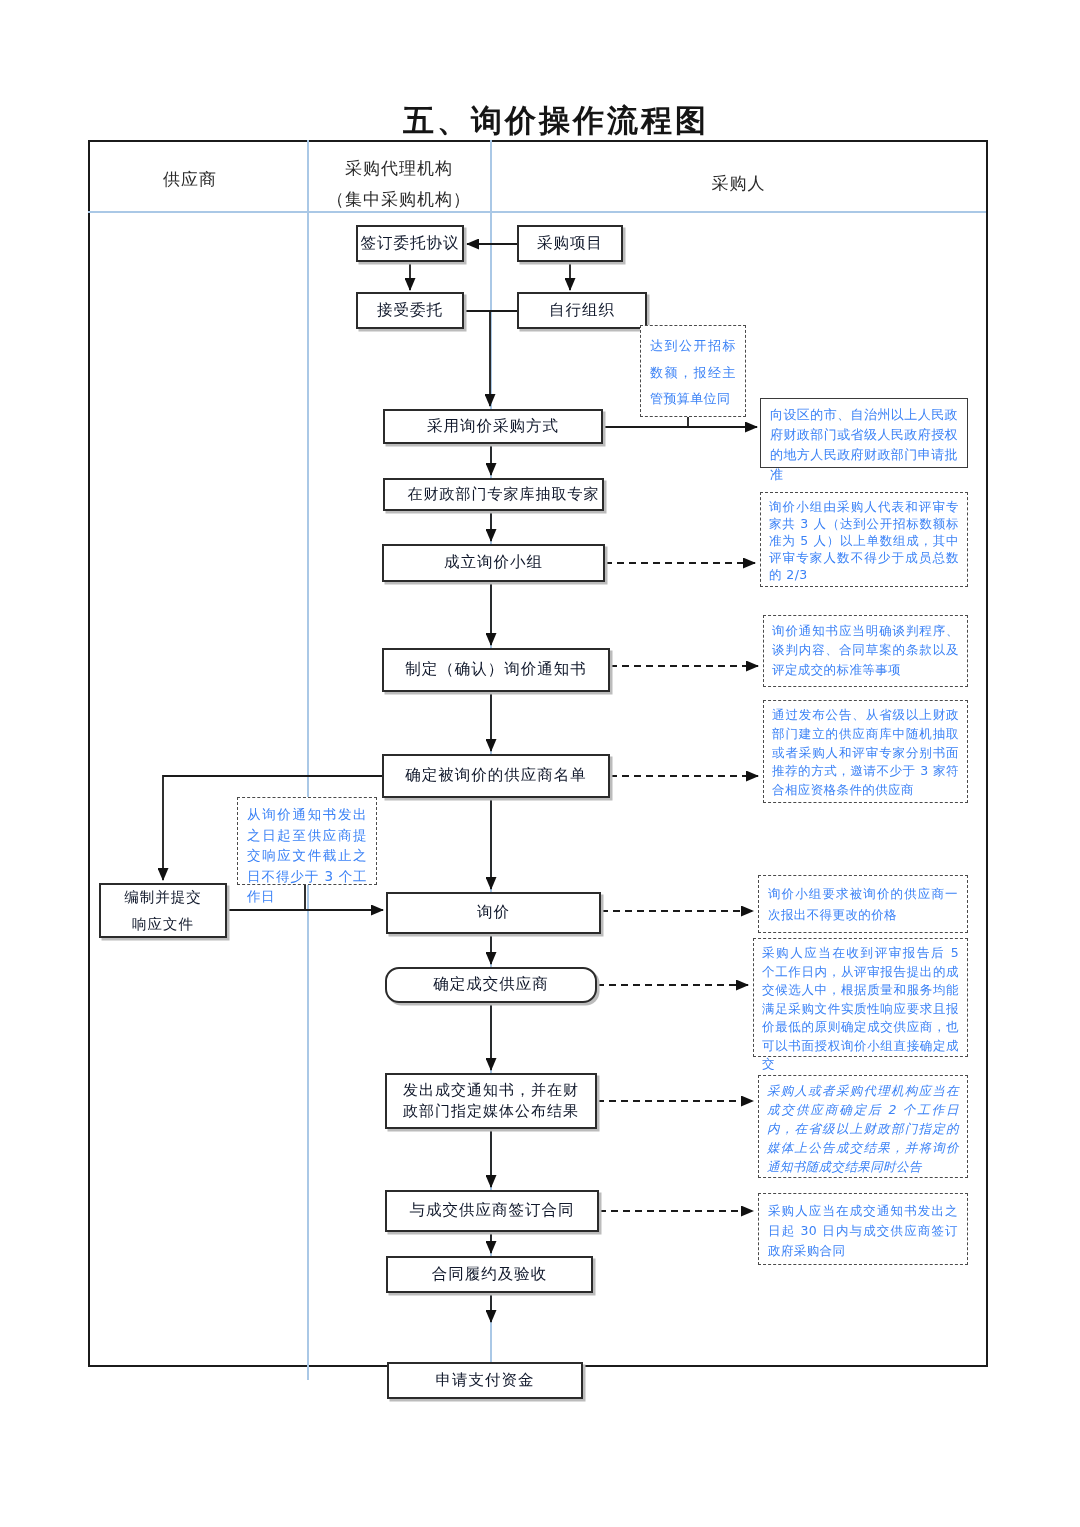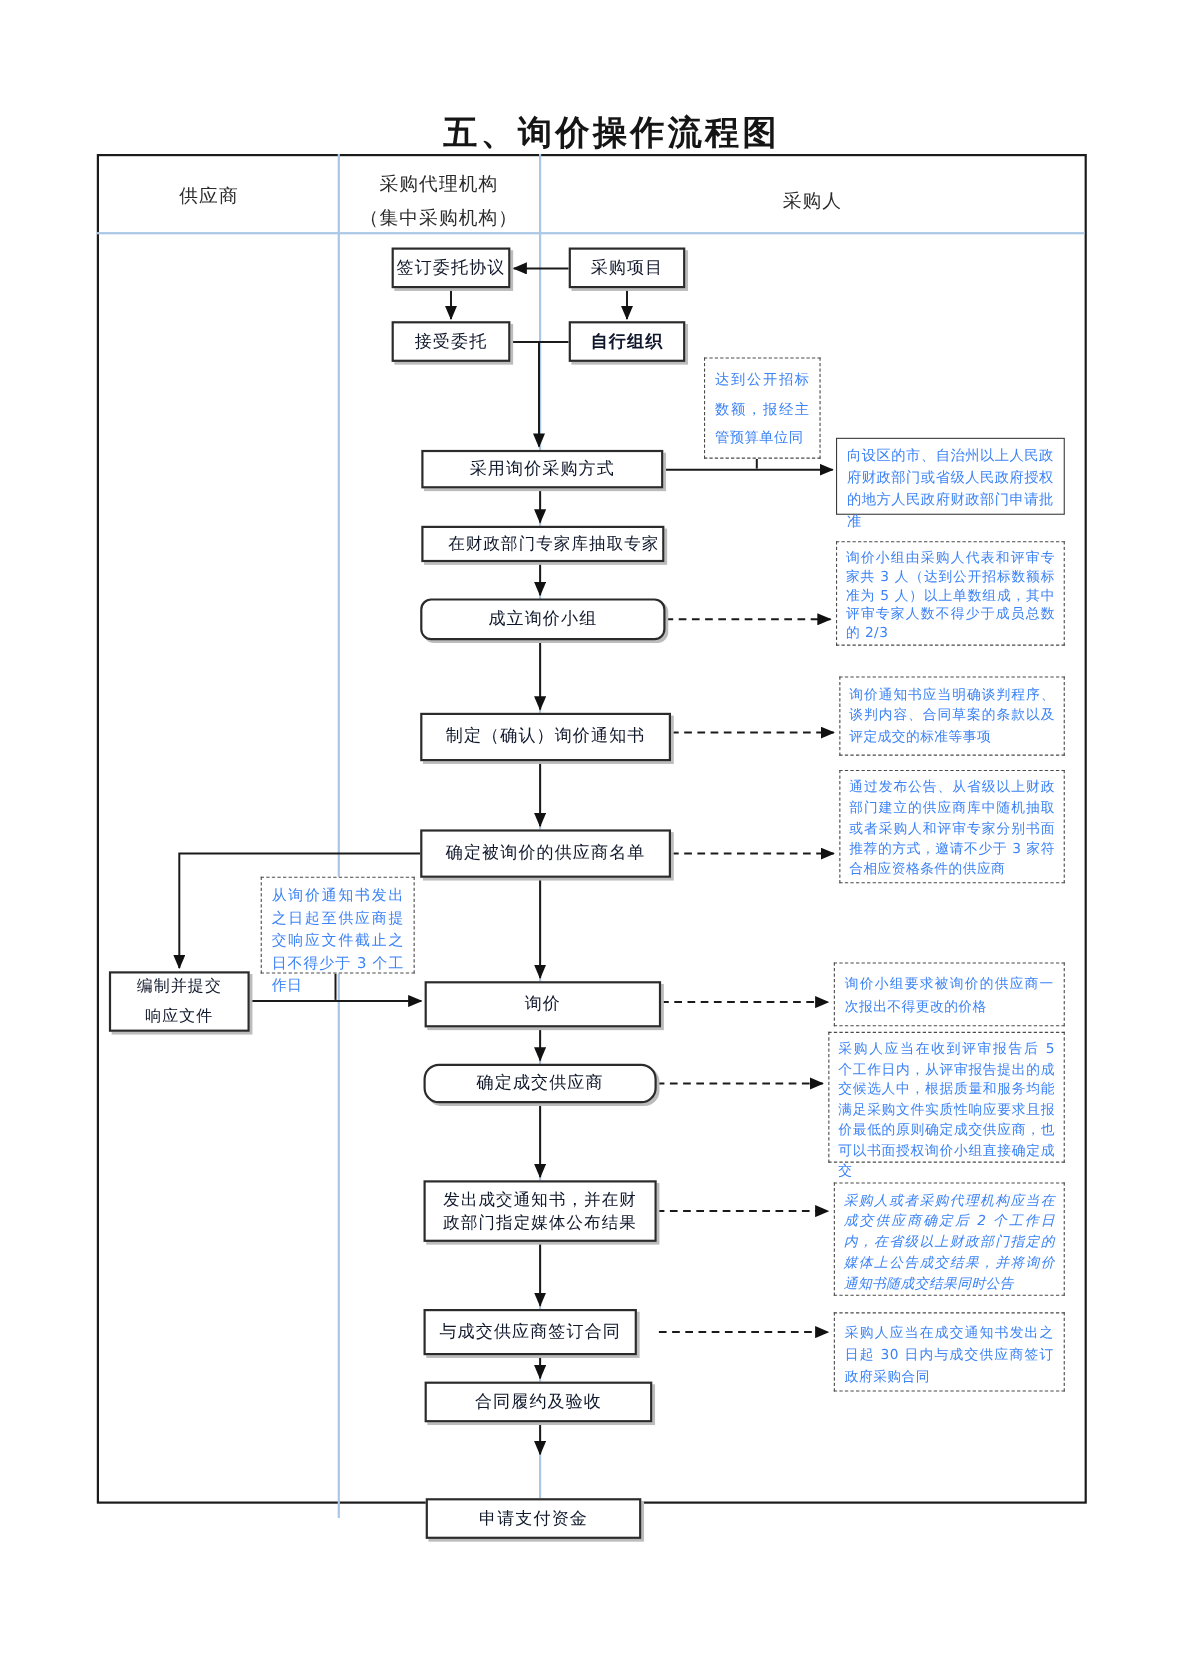--- a/index.html
+++ b/index.html
@@ -101,30 +101,30 @@
 
 <div class="fbox" style="left:356px; top:225px; width:108px; height:37px;">
     <span class="nw">签订委托协议</span>
   </div>
 <div class="fbox" style="left:517px; top:225px; width:106px; height:37px;">
     <span class="nw">采购项目</span>
   </div>
 <div class="fbox" style="left:356px; top:292px; width:108px; height:37px;">
     <span class="nw">接受委托</span>
   </div>
-<div class="fbox" style="left:517px; top:292px; width:106px; height:37px;font-weight:bold;">
+<div class="fbox" style="left:517px; top:292px; width:130px; height:37px;">
     <span class="nw">自行组织</span>
   </div>
 <div class="fbox" style="left:383px; top:409px; width:220px; height:35px;">
     <span class="nw">采用询价采购方式</span>
   </div>
 <div class="fbox" style="left:383px; top:478px; width:221px; height:33px; font-size:15px;padding-left:25px;">
     <span class="nw">在财政部门专家库抽取专家</span>
   </div>
-<div class="fbox" style="left:382px; top:544px; width:223px; height:38px;border-radius:10px;">
+<div class="fbox" style="left:382px; top:544px; width:223px; height:38px;">
     <span class="nw">成立询价小组</span>
   </div>
 <div class="fbox" style="left:382px; top:648px; width:228px; height:44px;">
     <span class="nw">制定（确认）询价通知书</span>
   </div>
 <div class="fbox" style="left:382px; top:754px; width:228px; height:44px;">
     <span class="nw">确定被询价的供应商名单</span>
   </div>
 <div class="fbox two-line" style="left:99px; top:883px; width:128px; height:55px; font-size:14.5px;">
   <span class="nw">编制并提交</span>
@@ -132,21 +132,21 @@
 </div>
 <div class="fbox" style="left:386px; top:892px; width:215px; height:42px;">
     <span class="nw">询价</span>
   </div>
 <div class="fbox" style="left:385px; top:967px; width:212px; height:36px;border-radius:14px;">
     <span class="nw">确定成交供应商</span>
   </div>
 <div class="fbox" style="left:385px; top:1073px; width:212px; height:56px; font-size:15px; padding:4px 10px;">
     <span>发出成交通知书，并在财政部门指定媒体公布结果</span>
   </div>
-<div class="fbox" style="left:385px; top:1190px; width:194px; height:42px;">
+<div class="fbox" style="left:385px; top:1190px; width:214px; height:42px;">
     <span class="nw">与成交供应商签订合同</span>
   </div>
 <div class="fbox" style="left:386px; top:1256px; width:207px; height:37px;">
     <span class="nw">合同履约及验收</span>
   </div>
 <div class="fbox" style="left:387px; top:1362px; width:196px; height:37px;">
     <span class="nw">申请支付资金</span>
   </div>
 
 <div class="note roomy" style="left:640px; top:325px; width:106px; height:92px;">达到公开招标数额，报经主管预算单位同</div>

